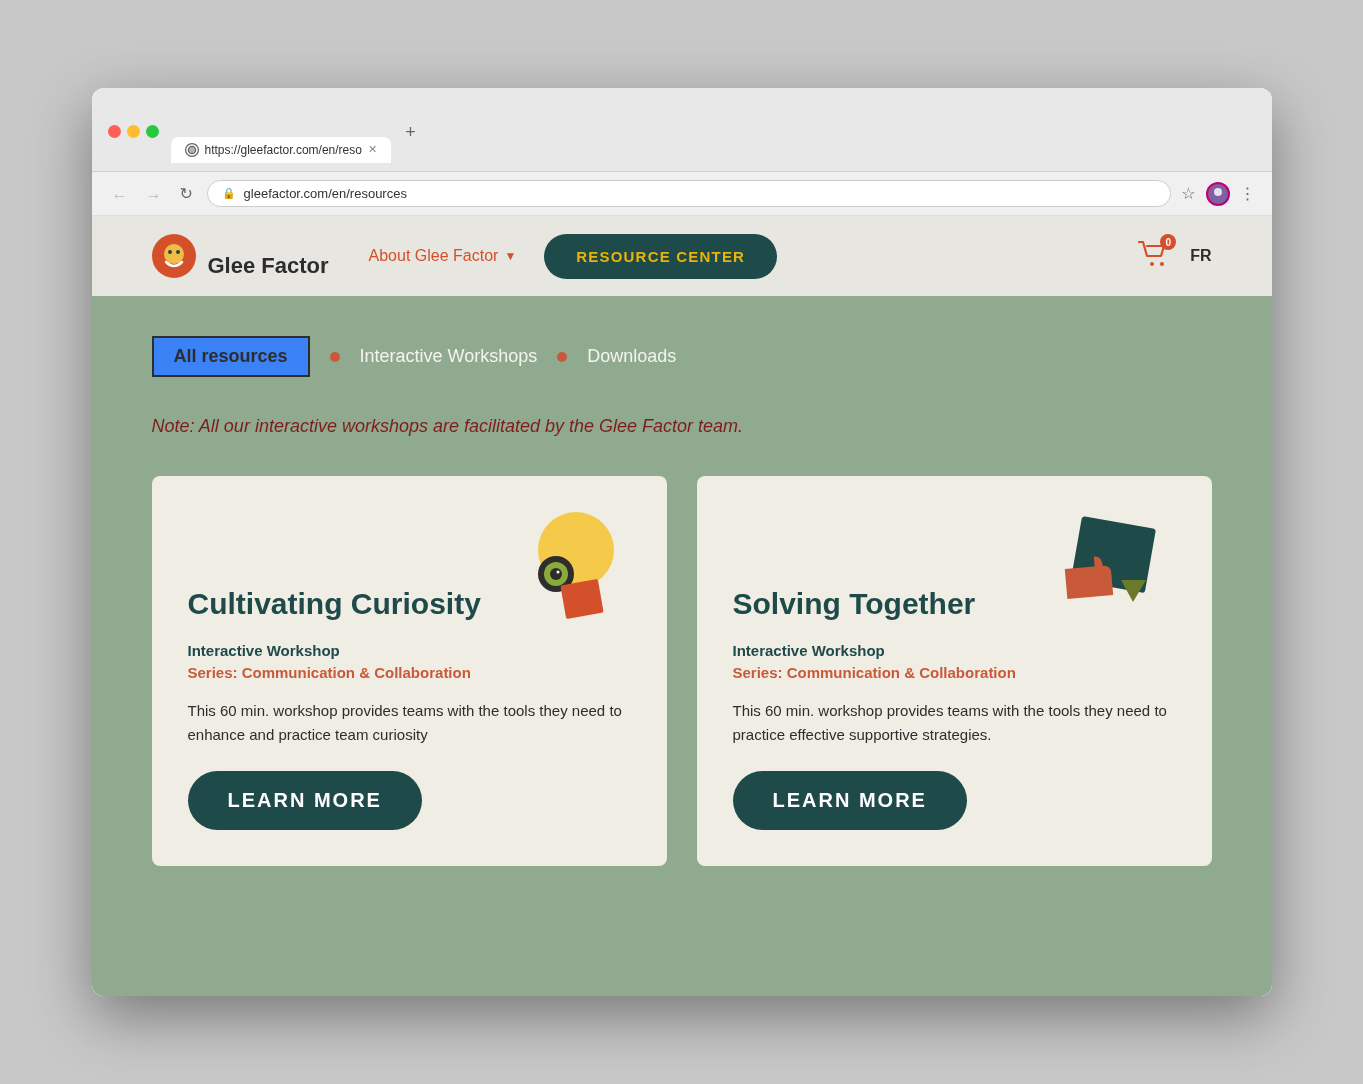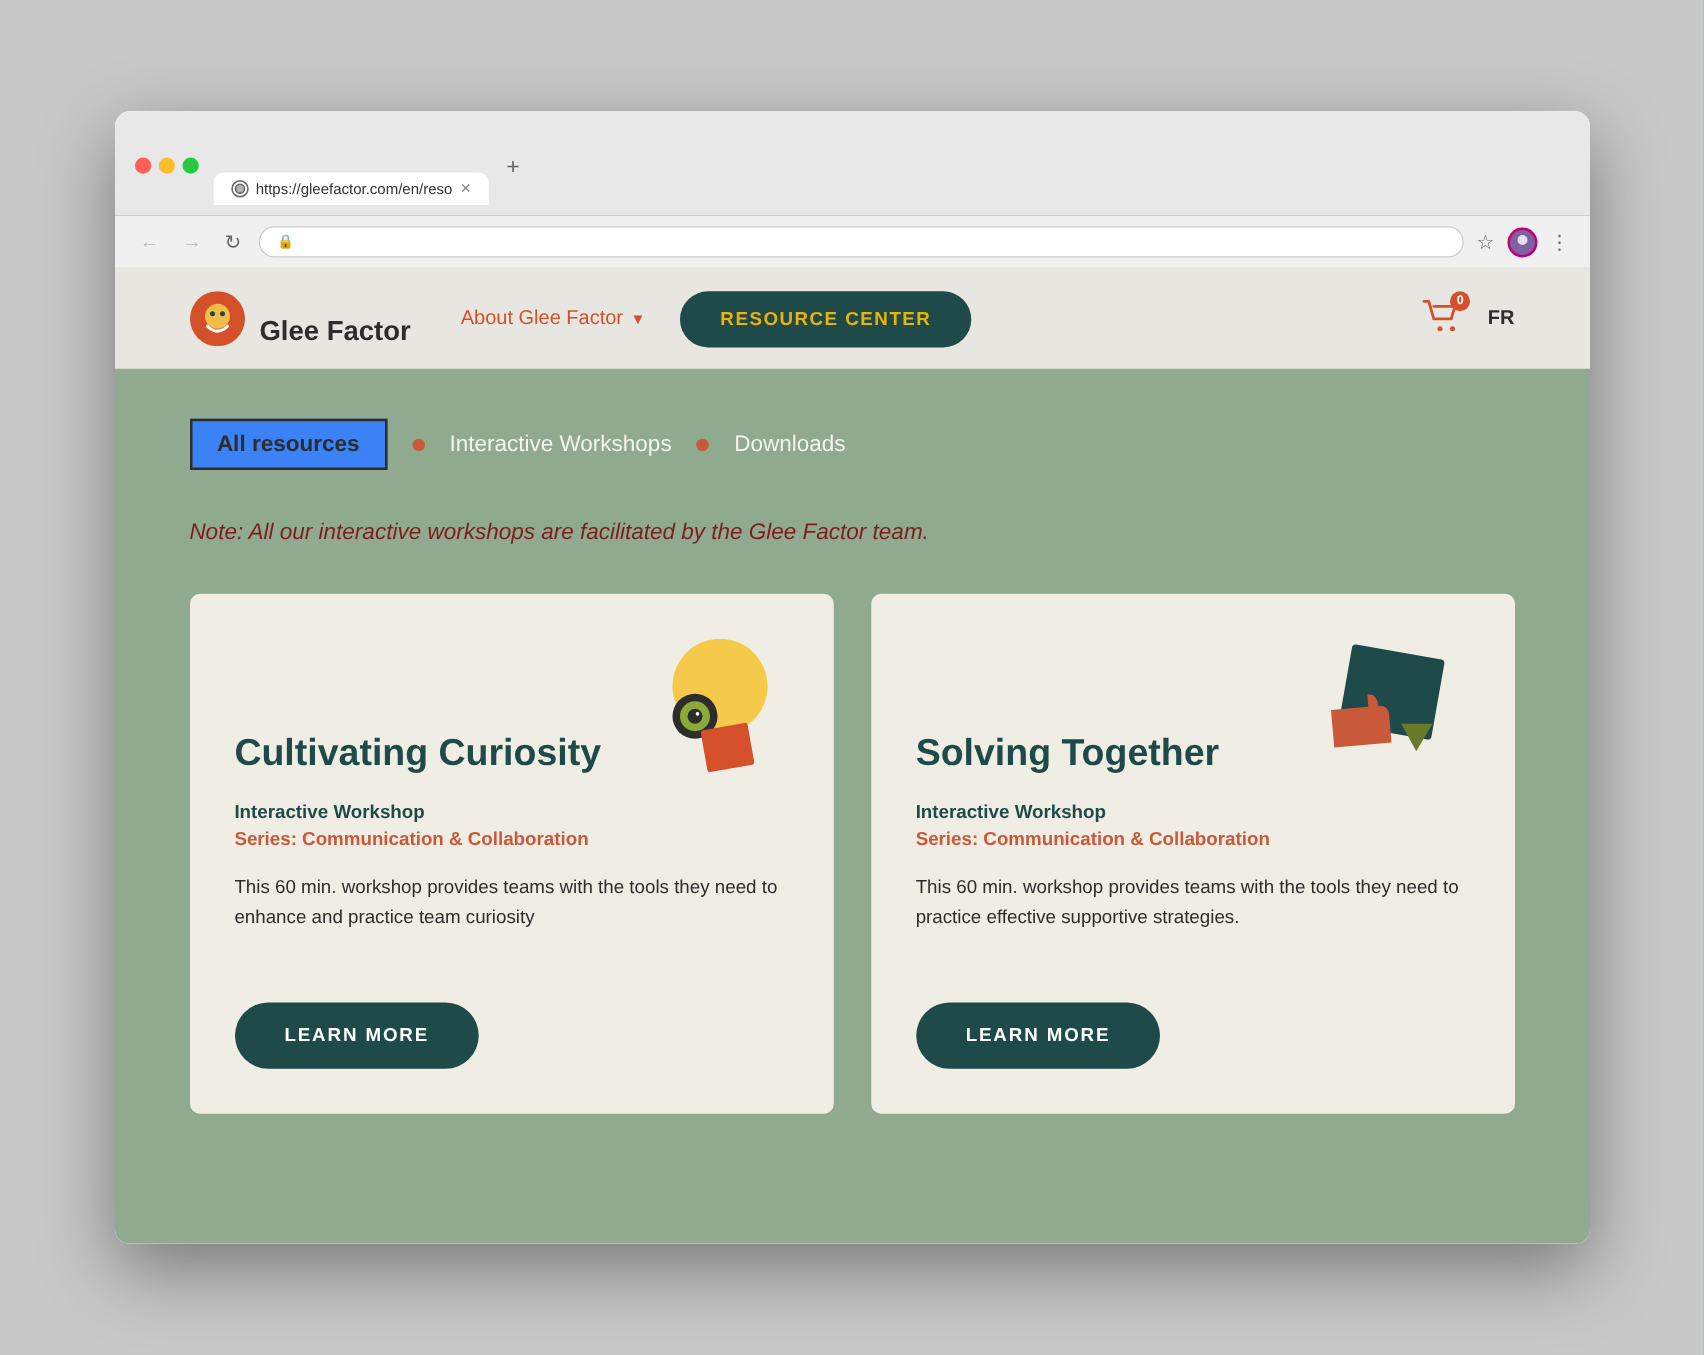--- a/index.html
+++ b/index.html
@@ -341,30 +341,30 @@
       color: #c85a3a;
       margin-bottom: 16px;
       line-height: 1.3;
     }
 
     .card-description {
       font-size: 15px;
       color: #2d2d2d;
       line-height: 1.6;
       flex: 1;
-      margin-bottom: 56px;
+      margin-bottom: 24px;
     }
 
     .learn-more-btn {
       background: #1e4a4a;
       color: white;
       border: none;
       border-radius: 30px;
       padding: 18px 40px;
-      font-size: 15px;
+      font-size: 20px;
       font-weight: 700;
       letter-spacing: 0.1em;
       cursor: pointer;
       align-self: flex-start;
     }
   </style>
 </head>
 <body>
 
 <div class="browser-window">
@@ -389,20 +389,21 @@
       <button class="tab-new">+</button>
     </div>
   </div>
 
   <div class="browser-toolbar">
     <button class="toolbar-nav-btn" disabled="">←</button>
     <button class="toolbar-nav-btn" disabled="">→</button>
     <button class="toolbar-nav-btn">↻</button>
     <div class="toolbar-address-bar">
       <span class="toolbar-lock-icon">🔒</span>
+      <span class="toolbar-address-text">gleefactor.com/en/resources</span>
     </div>
     <div class="toolbar-right-icons">
       <button class="toolbar-icon-btn">☆</button>
       <button class="toolbar-icon-btn" style="width:24px; height:24px; border-radius:50%; background: linear-gradient(135deg, #c06, #a08); display:flex; align-items:center; justify-content:center; overflow:hidden;">
         <svg width="20" height="20" viewBox="0 0 20 20">
             <circle cx="10" cy="10" r="10" fill="#8060a0"></circle>
             <circle cx="10" cy="8" r="4" fill="#fff" opacity="0.8"></circle>
           </svg>
       </button>
       <button class="toolbar-icon-btn">⋮</button>

